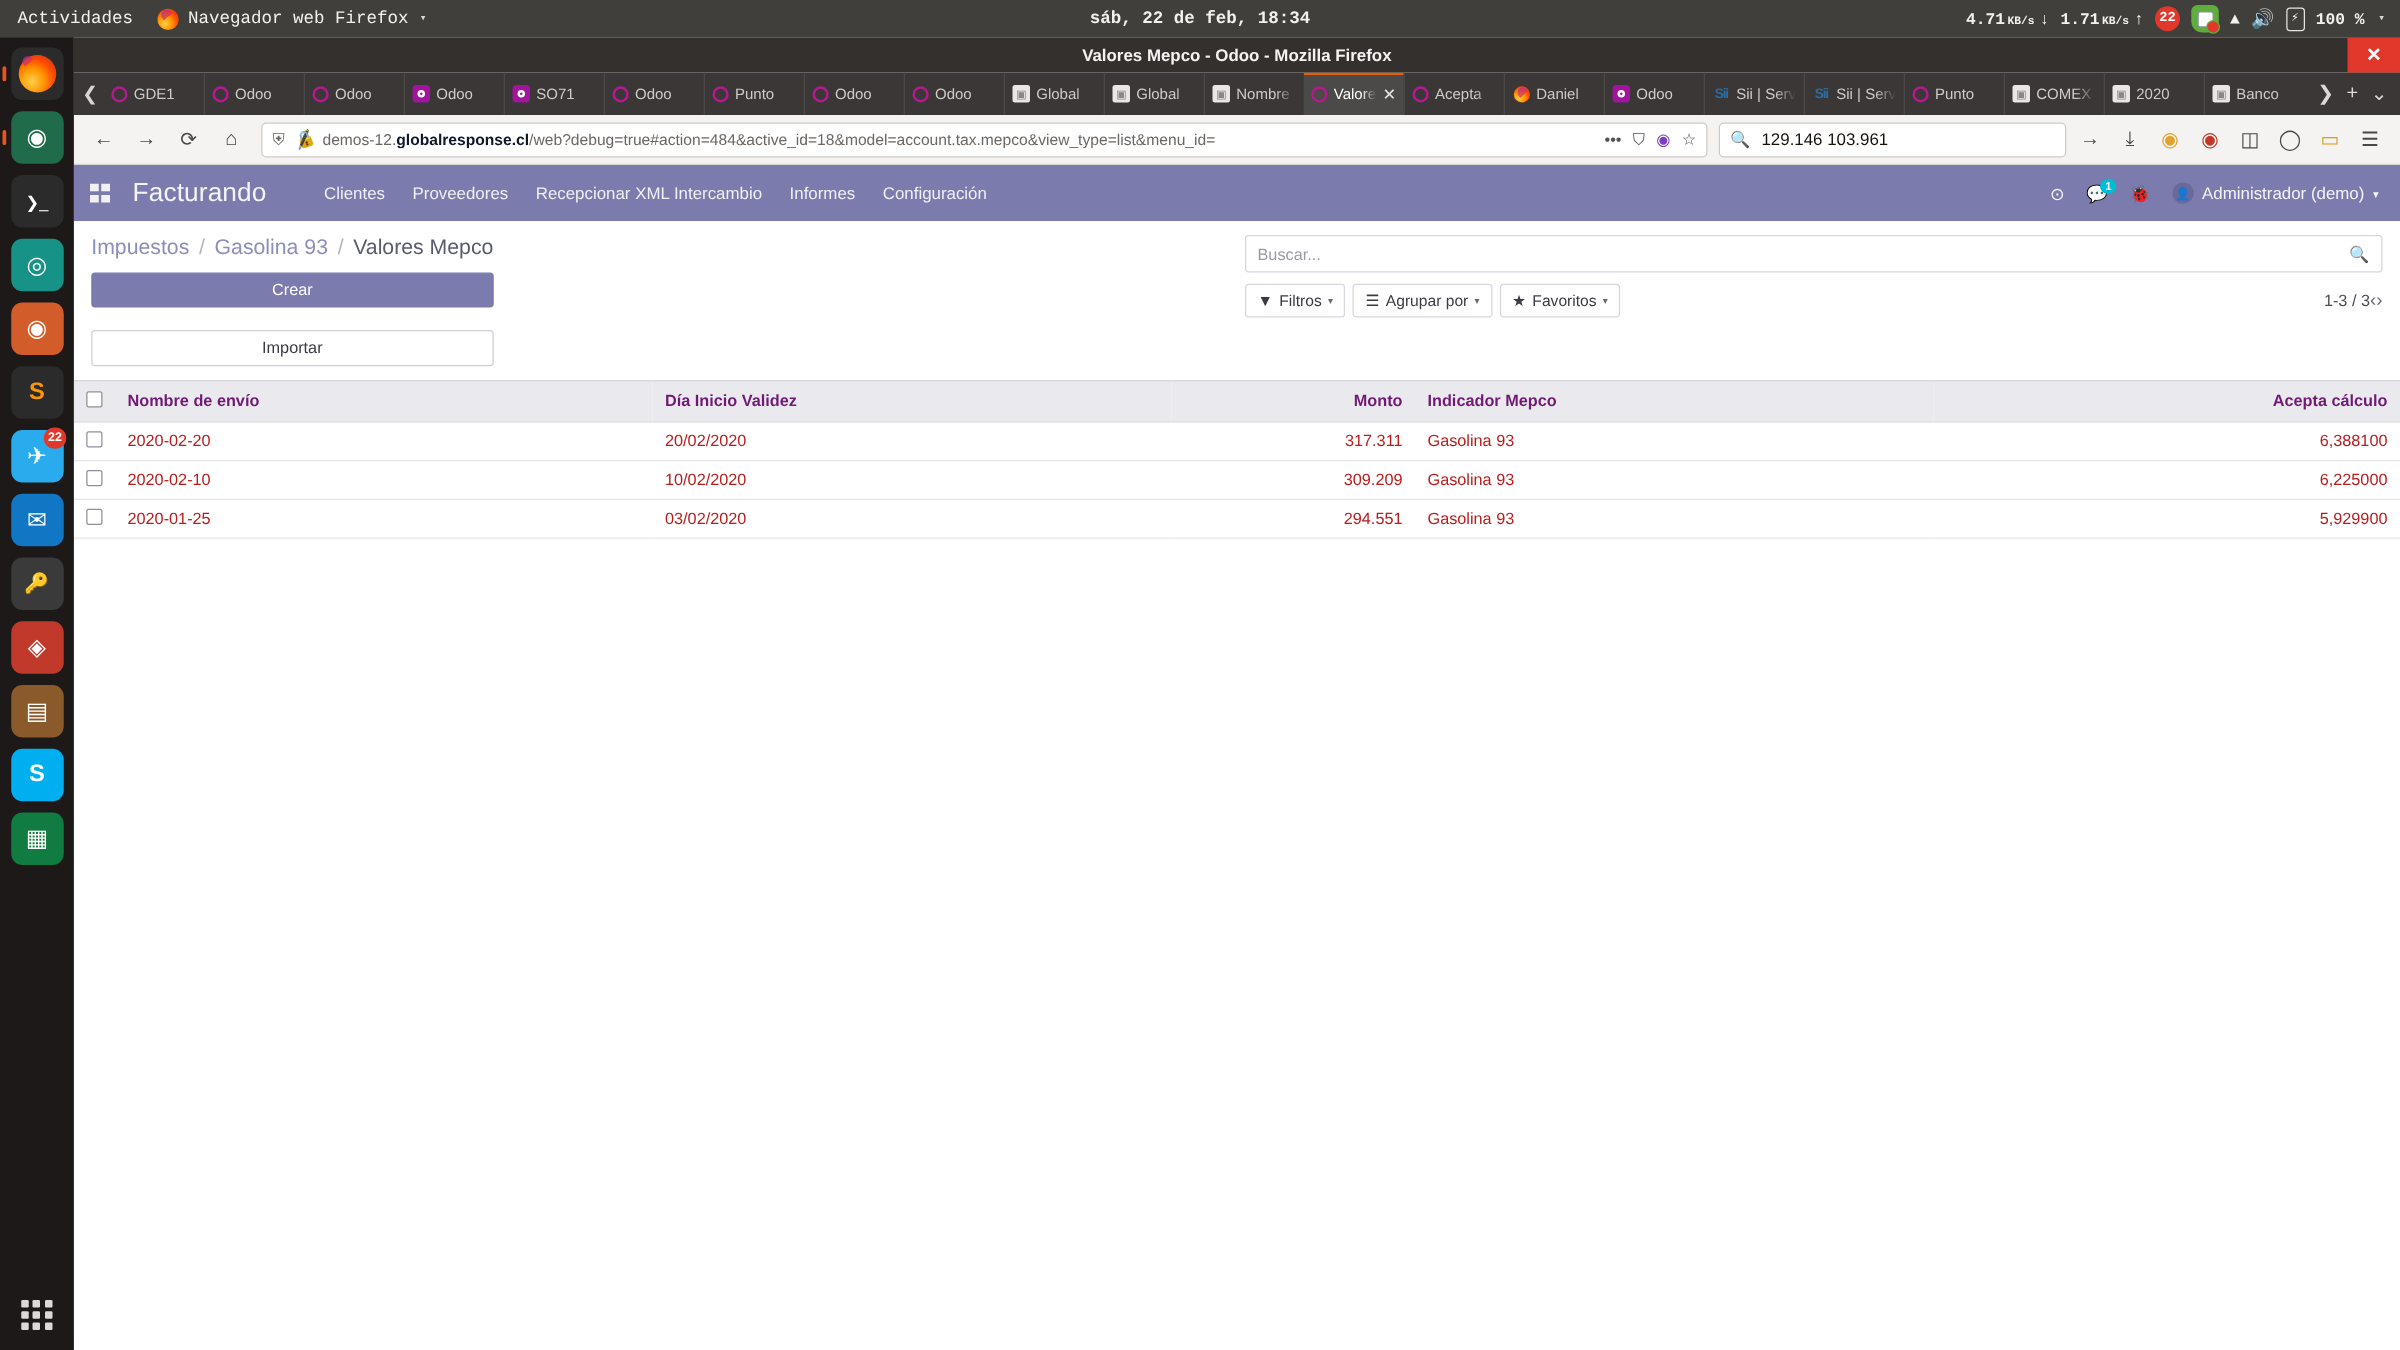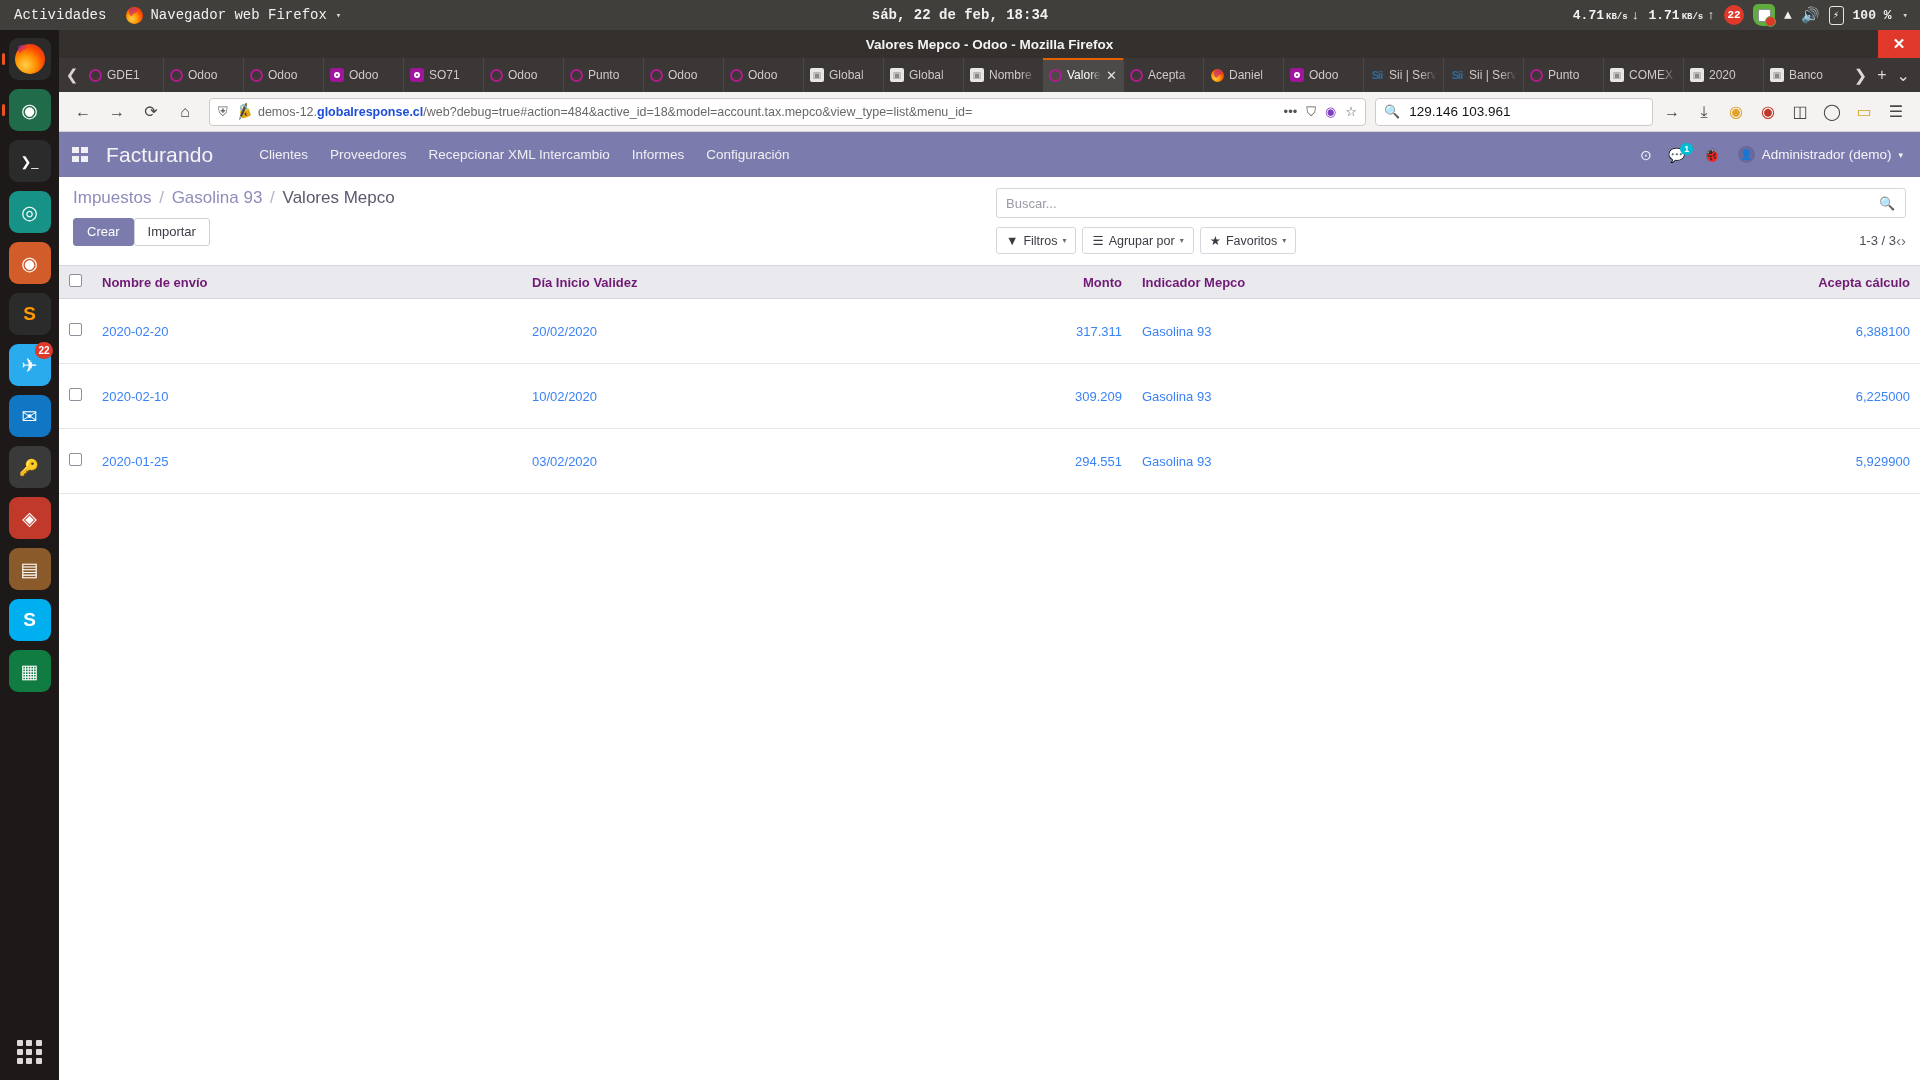--- a/index.html
+++ b/index.html
@@ -172,21 +172,21 @@
   .urlbar {
     flex: 1; height: 28px; background: #fff; border: 1px solid #cfcac7; border-radius: 4px;
     display: flex; align-items: center; gap: 7px; padding: 0 8px; margin: 0 5px;
     font-size: 12.5px; color: #6b6764; min-width: 0; overflow: hidden;
   }
   .urlbar .shield { color: #6b6764; font-size: 13px; flex:none; }
   .urlbar .nosec { color: #b5211f; font-size: 13px; flex:none; transform: rotate(-20deg); }
   .urlbar .urltext { flex: 1; min-width: 0; white-space: nowrap; overflow: hidden;
     -webkit-mask-image: linear-gradient(to right,#000 93%,transparent 100%);
     mask-image: linear-gradient(to right,#000 93%,transparent 100%); }
-  .urlbar .urltext b { color: #1d4ed8; font-weight: 700; }
+  .urlbar .urltext b { color: #0f172a; font-weight: 700; }
   .urlbar .ricons { display:flex; align-items:center; gap: 9px; flex:none; color:#55514e; font-size:13px; }
   .searchbar {
     width: 278px; height: 28px; background: #fff; border: 1px solid #cfcac7; border-radius: 4px;
     display: flex; align-items: center; gap: 9px; padding: 0 8px; flex: none;
     font-size: 13.5px; color: #16130f;
   }
   .searchbar .mag { color: #8a8684; font-size: 13px; }
   .navbar .right-icons { display: flex; align-items: center; gap: 2px; flex: none; }
 
   
@@ -212,21 +212,21 @@
     display: flex; align-items: center; justify-content: center; font-size: 10px;
   }
 
   
   .cp { padding: 0; background: #fff; }
   .cp-row1 { display: flex; align-items: flex-start; padding: 11px 14px 0 14px; }
   .breadcrumb { font-size: 17px; color: #6b6b83; }
   .breadcrumb a { color: #8d8dbb; text-decoration: none; }
   .breadcrumb .sep { color: #b3b3c4; margin: 0 3px; }
   .breadcrumb .cur { color: #5a5a6e; }
-  .cp-btns { margin-top: 10px; display: flex; gap: 0; }
+  .cp-btns { margin-top: 10px; display: flex; gap: 18px; flex-direction: column; }
   .btn {
     font-size: 13px; padding: 5px 13px; border-radius: 3px; border: 1px solid #cfcfd8;
     background: #fff; color: #3b3b44; line-height: 1.25;
   }
   .btn.primary { background: #7c7bad; border-color: #7c7bad; color: #fff; }
 
   .cp-right { margin-left: auto; width: 910px; }
   .o-search {
     height: 30px; border: 1px solid #d6d6de; border-radius: 3px; background: #fff;
     display: flex; align-items: center; padding: 0 9px; font-size: 13px; color: #9a9aa6;
@@ -244,21 +244,21 @@
 
   
   table.olist { width: 100%; border-collapse: collapse; margin-top: 11px; font-size: 13px; }
   table.olist thead th {
     background: #eaeaee; color: #701a75; font-weight: 700; font-size: 13px;
     padding: 8px 10px; border-top: 1px solid #d6d6de; border-bottom: 1px solid #d6d6de;
     text-align: left; white-space: nowrap;
   }
   table.olist thead th.num, table.olist tbody td.num { text-align: right; }
   table.olist tbody td {
-    padding: 24px 10px; border-bottom: 1px solid #e6e6ea; color: #3b82f6; background: #fff;
+    padding: 7px 10px; border-bottom: 1px solid #e6e6ea; color: #b91c1c; background: #fff;
   }
   th.cb, td.cb { width: 30px; padding-left: 11px; padding-right: 0; }
   .chk {
     width: 13px; height: 13px; border: 1px solid #8e8e9c; background: #fff;
     border-radius: 2px; display: inline-block;
   }
   .col-nombre { width: 430px; }
   .col-dia    { width: 415px; }
   .col-monto  { width: 195px; }
   .col-ind    { width: 415px; }

